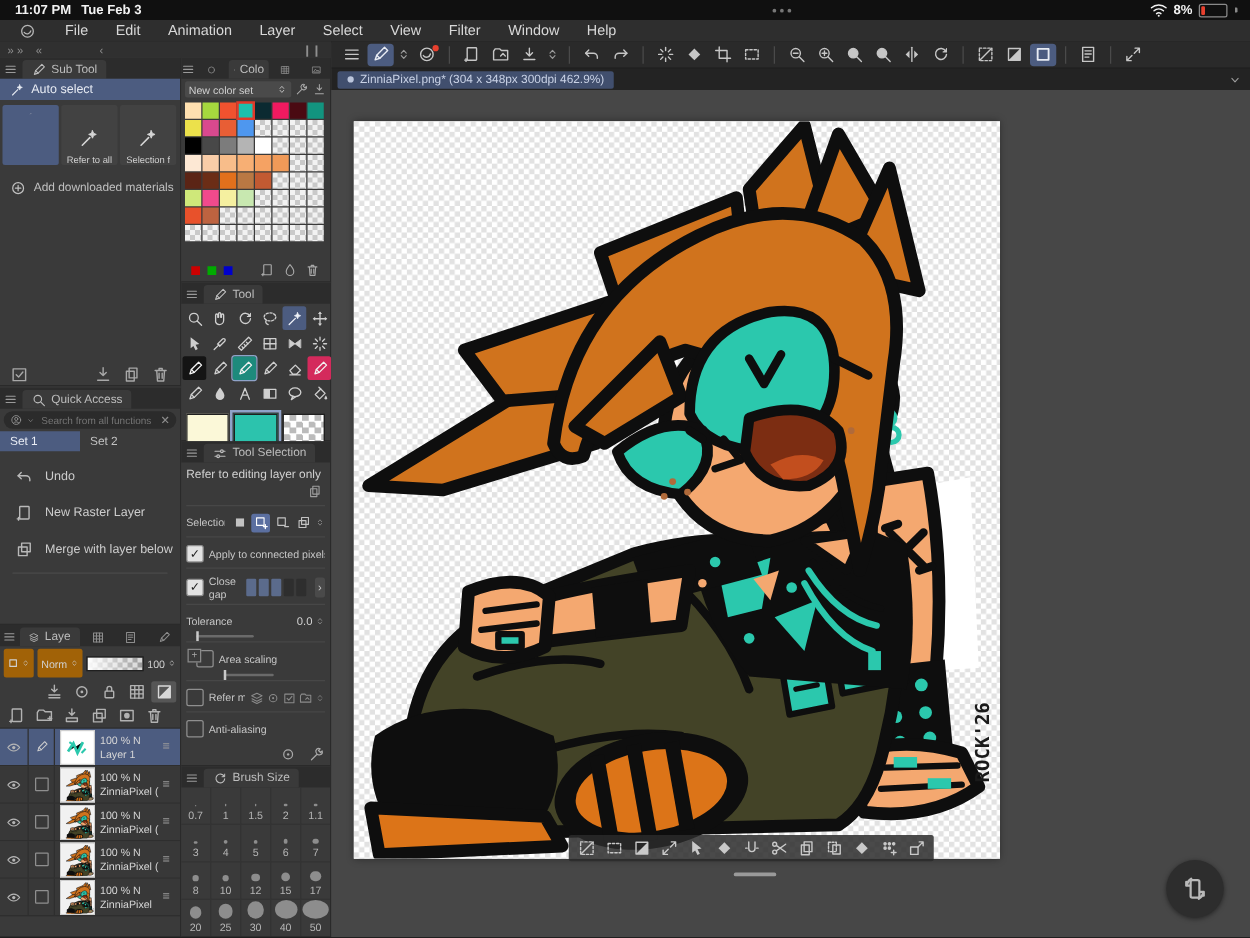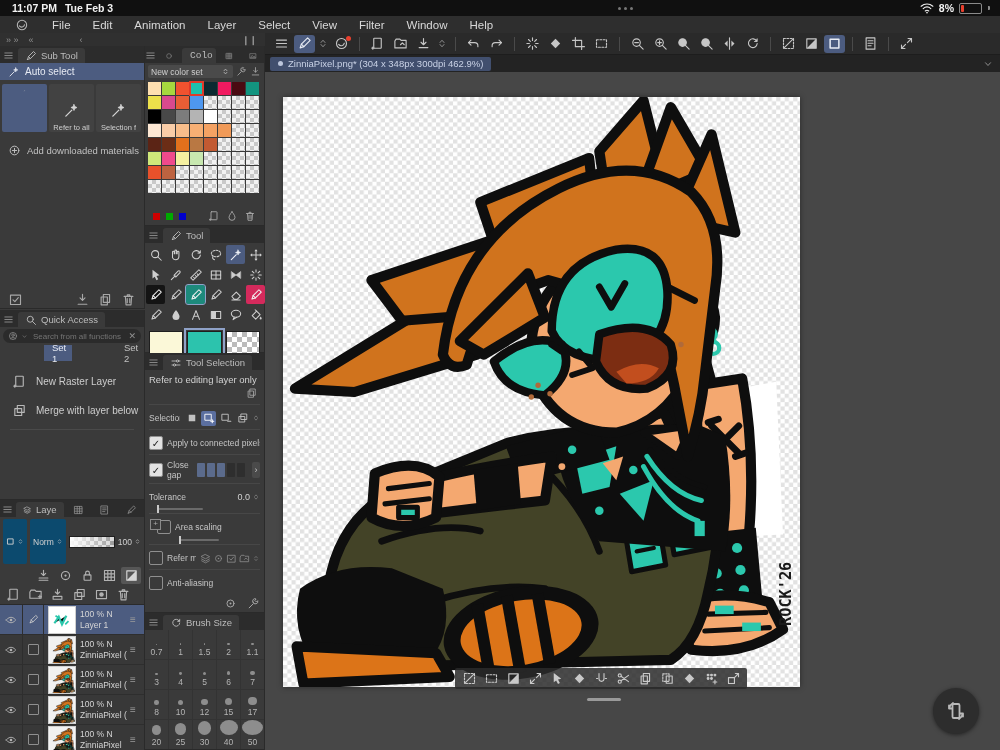--- a/index.html
+++ b/index.html
@@ -81,21 +81,21 @@
   .chip{width:35px;height:24px;border:1px solid #1f1f1f;box-sizing:border-box;}
   .chip.sel{outline:2px solid #8fa2c8;outline-offset:1px;}
   .chip.tr{background:repeating-conic-gradient(#bbb 0 25%,#fff 0 50%) 0 0/10px 10px;}
   
   .qsearch{margin:2px 3px;height:14px;background:#2b2b2b;border-radius:7px;display:flex;align-items:center;
            gap:3px;padding:0 5px;color:#8f8f8f;}
   .qsearch input{flex:1;min-width:0;background:transparent;border:none;outline:none;color:#a8a8a8;
                  font-size:8px;font-family:inherit;}
   .qsearch .ic{width:10px;height:10px;flex:0 0 auto;}
   .qtabs{display:flex;font-size:9.5px;height:16px;}
-  .qtab{width:56px;display:flex;align-items:center;padding-left:8px;color:#c2c2c2;margin-left:44px;}
+  .qtab{width:56px;display:flex;align-items:center;padding-left:8px;color:#c2c2c2;}
   .qtab.on{background:var(--accent,#4c5c80);color:#e8ecf4;}
   #qlist{padding-top:6px;}
   .qrow{height:29px;display:flex;align-items:center;gap:9px;padding-left:12px;font-size:10px;color:#cdcdcd;}
   .qrow .ic{width:15px;height:15px;color:#b9b9b9;}
   .qdiv{height:1px;background:#4a4a4a;margin:4px 10px;}
   
   .tp-title{font-size:9.5px;color:#d2d2d2;padding:4px 0 0 4px;}
   .tp-copy{display:flex;justify-content:flex-end;padding:2px 6px;color:#9f9f9f;}
   .tp-sec{border-top:1px solid #474747;margin:3px 4px 0;padding-top:5px;}
   .tp-row{display:flex;align-items:center;gap:4px;font-size:8.5px;color:#c6c6c6;min-height:16px;}
@@ -113,22 +113,22 @@
   .slider{height:2px;background:#6a6a6a;position:relative;border-radius:1px;}
   .slider i{position:absolute;left:0;top:-3px;width:2px;height:8px;background:#c9c9c9;}
   .stepper{margin-left:auto;display:flex;align-items:center;gap:2px;font-size:9px;color:#d2d2d2;}
   .refericons{display:flex;gap:2px;margin-left:auto;color:#8b8b8b;}
   .refericons .ic{width:11px;height:11px;}
   .plusedge{position:absolute;left:1px;width:9px;height:9px;border:1px solid #8a8a8a;color:#aaa;font-size:8px;
             line-height:7px;text-align:center;background:#3a3a3a;}
   .tp-foot{position:absolute;bottom:2px;right:4px;display:flex;gap:10px;color:#a8a8a8;}
   
   .lp-ctrl{display:flex;align-items:center;gap:3px;padding:2px 3px;}
-  .lp-dd{height:13px;background:#0c4a6e;border-radius:2px;display:flex;align-items:center;gap:2px;
-         font-size:8.5px;color:#d0d0d0;padding:16px 3px;}
+  .lp-dd{height:13px;background:#a16207;border-radius:2px;display:flex;align-items:center;gap:2px;
+         font-size:8.5px;color:#d0d0d0;padding:5px 3px;}
   .opbar{flex:1;height:10px;border:1px solid #1f1f1f;
          background:linear-gradient(to right,rgba(255,255,255,.95),rgba(255,255,255,0)),
                     repeating-conic-gradient(#9a9a9a 0 25%,#d8d8d8 0 50%) 0 0/8px 8px;}
   .lp-icons{display:flex;align-items:center;gap:2px;padding:1px 3px;color:#b2b2b2;}
   .lp-icons .btn{width:20px;height:17px;display:flex;align-items:center;justify-content:center;border-radius:2px;}
   .lp-icons .btn.hl{background:#565656;color:#d8d8d8;}
   #llist{border-top:1px solid #2a2a2a;}
   .lrow{height:29px;display:flex;align-items:center;border-bottom:1px solid #2e2e2e;background:#383838;}
   .lrow.sel{background:var(--accent,#4c5c80);}
   .leye{width:22px;display:flex;justify-content:center;color:#b5b5b5;border-right:1px solid #2e2e2e;align-self:stretch;align-items:center;}
@@ -867,20 +867,26 @@
       <input placeholder="Search from all functions (e.g. t" style="">
       <span style="font-size:9px;">✕</span>
     </div>
     <div class="qtabs">
       <div class="qtab on">Set 1</div>
       <div class="qtab">Set 2</div>
     </div>
     <div id="qlist">
         <div class="qrow">
           <svg viewBox="0 0 24 24" class="ic">
+            <use href="#s-undo"></use>
+          </svg>
+          <span>Undo</span>
+        </div>
+        <div class="qrow">
+          <svg viewBox="0 0 24 24" class="ic">
             <use href="#s-page"></use>
           </svg>
           <span>New Raster Layer</span>
         </div>
         <div class="qrow">
           <svg viewBox="0 0 24 24" class="ic">
             <use href="#s-merge"></use>
           </svg>
           <span>Merge with layer below</span>
         </div>
@@ -1106,21 +1112,21 @@
       <span class="pmenu">
           <svg class="ic" viewBox="0 0 24 24" style="width:11px;height:11px">
             <use href="#s-menu"></use>
           </svg>
         </span>
       <div class="ptab off">
           <svg class="ic" viewBox="0 0 24 24">
             <use href="#s-circ"></use>
           </svg>
         </div>
-      <div class="ptab" style="padding:0 4px;font-family:Liberation Mono, monospace;">
+      <div class="ptab" style="padding:0 4px;">
         <svg class="ic" viewBox="0 0 24 24">
             <use href="#s-gridt"></use>
           </svg>
         <span>Colo</span>
       </div>
       <div class="ptab off">
           <svg class="ic" viewBox="0 0 24 24">
             <use href="#s-gridt"></use>
           </svg>
         </div>

